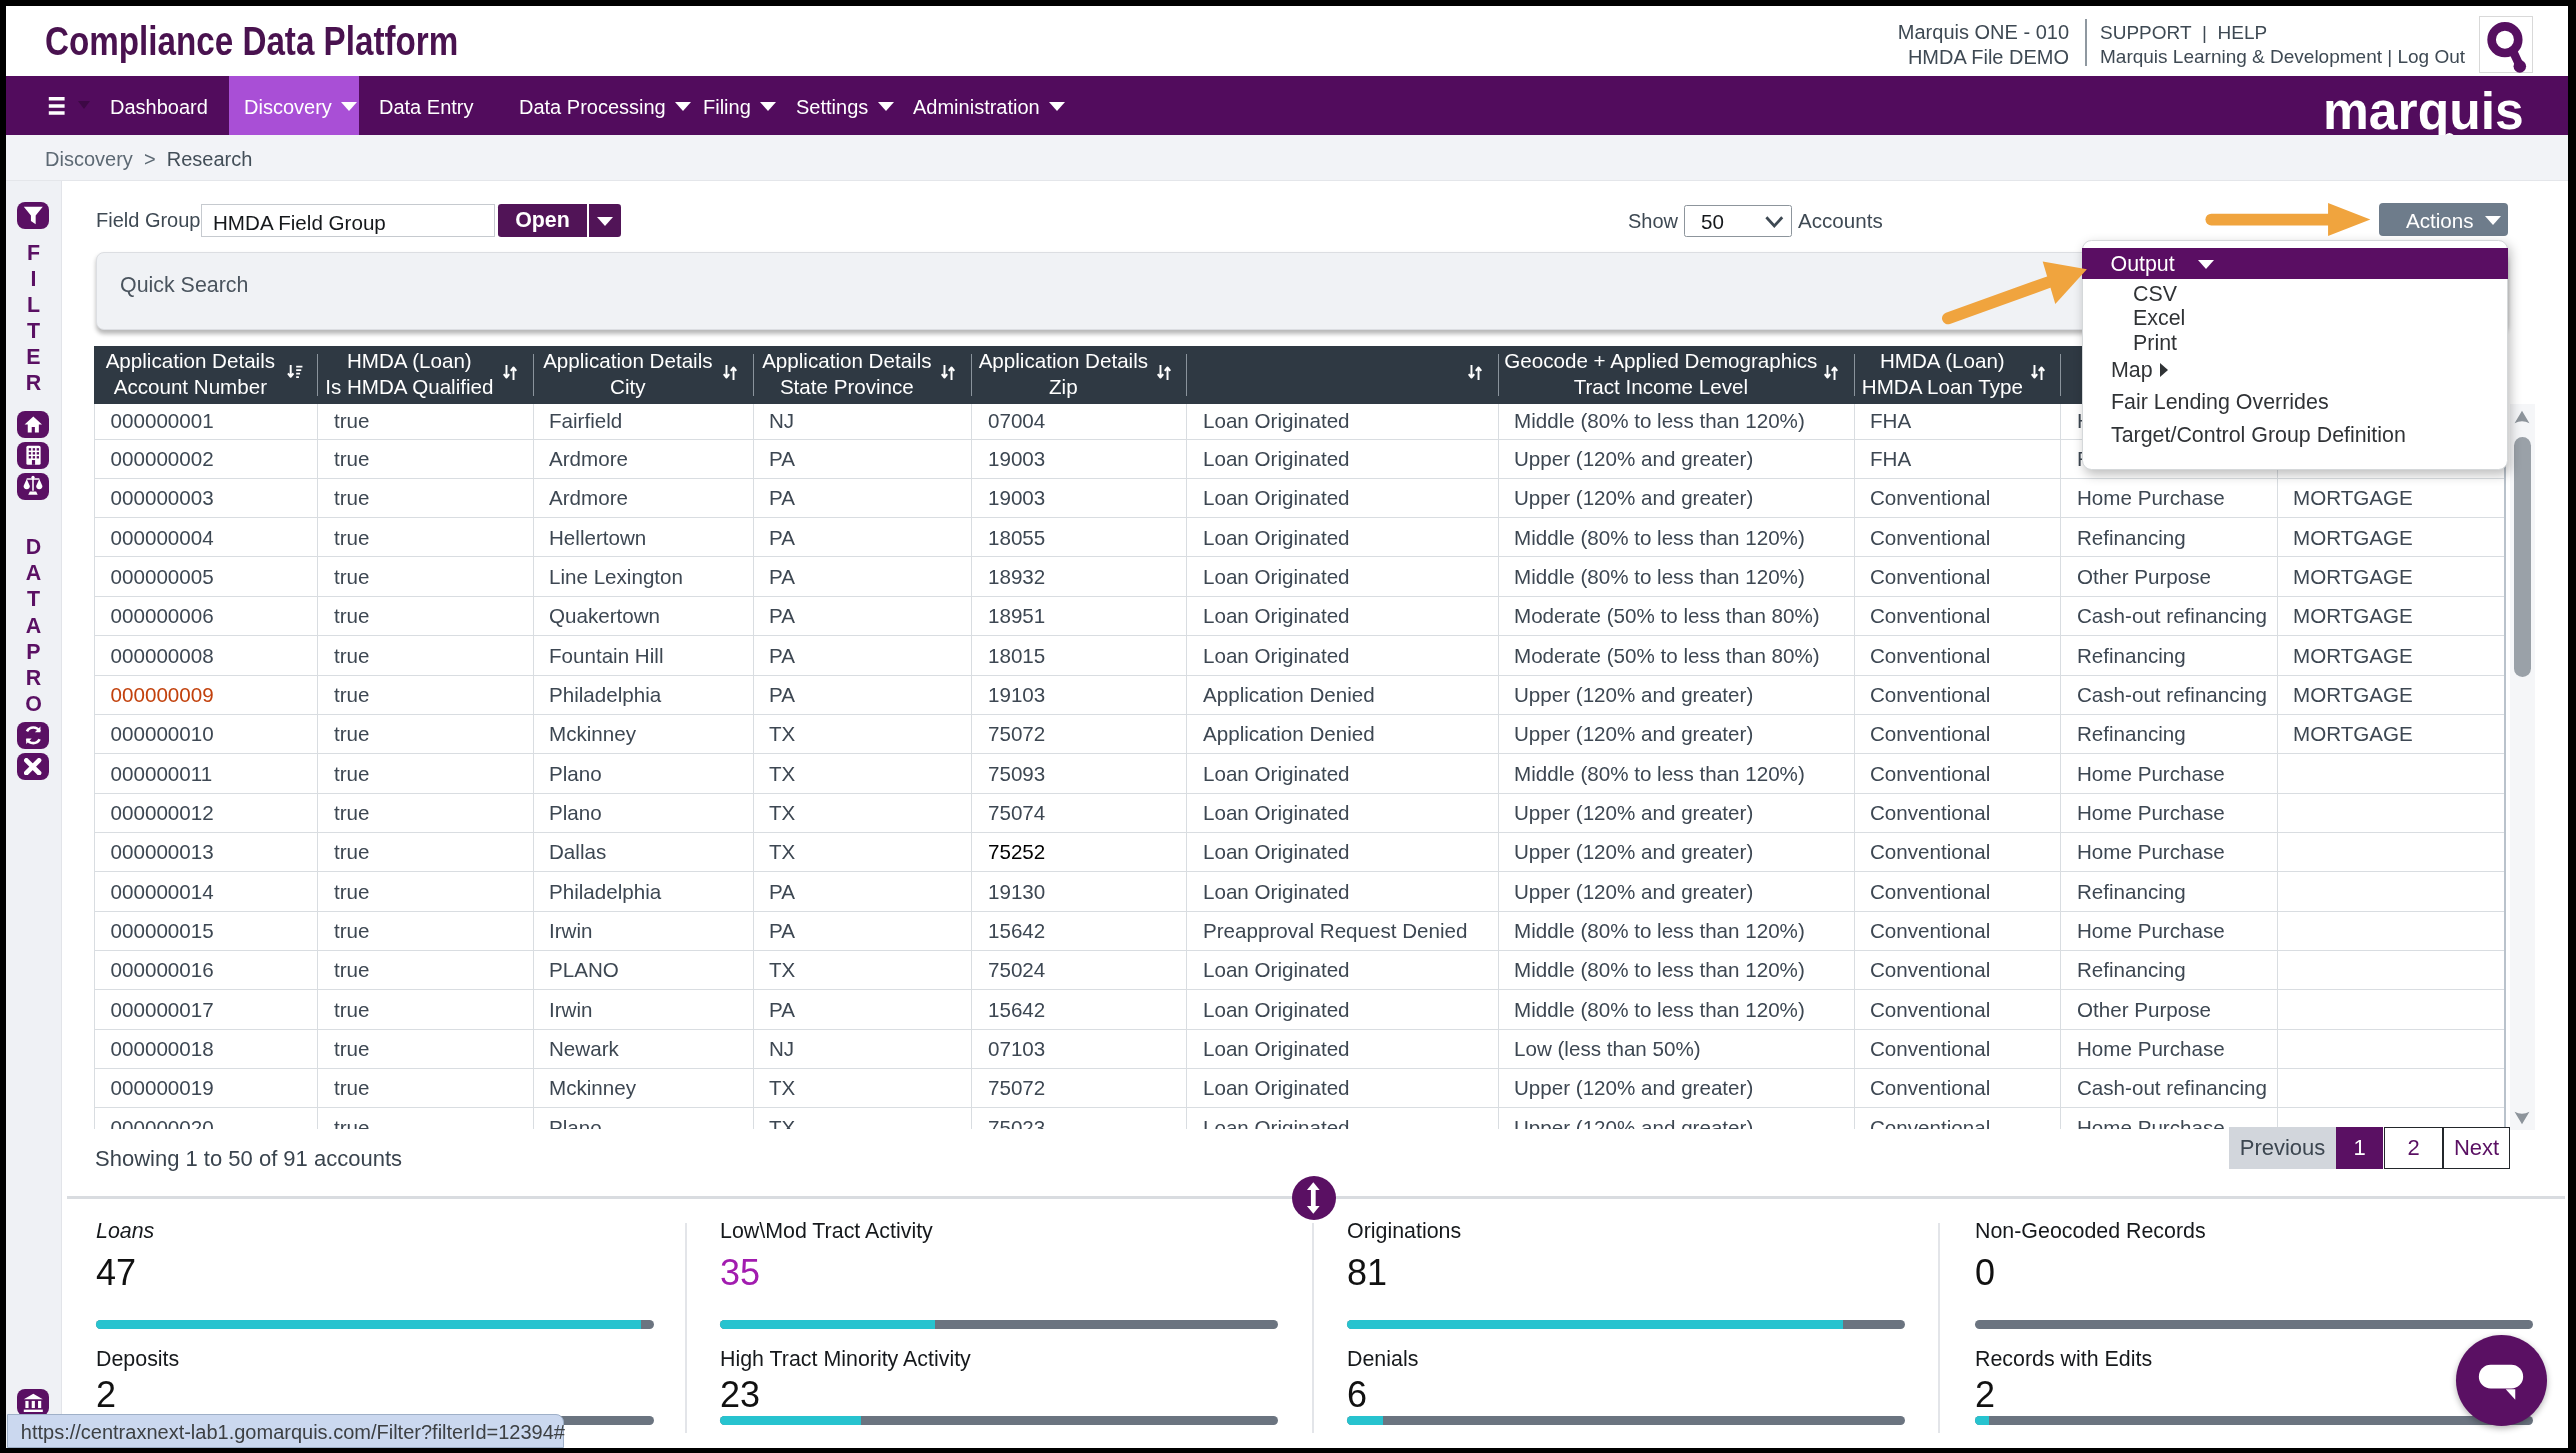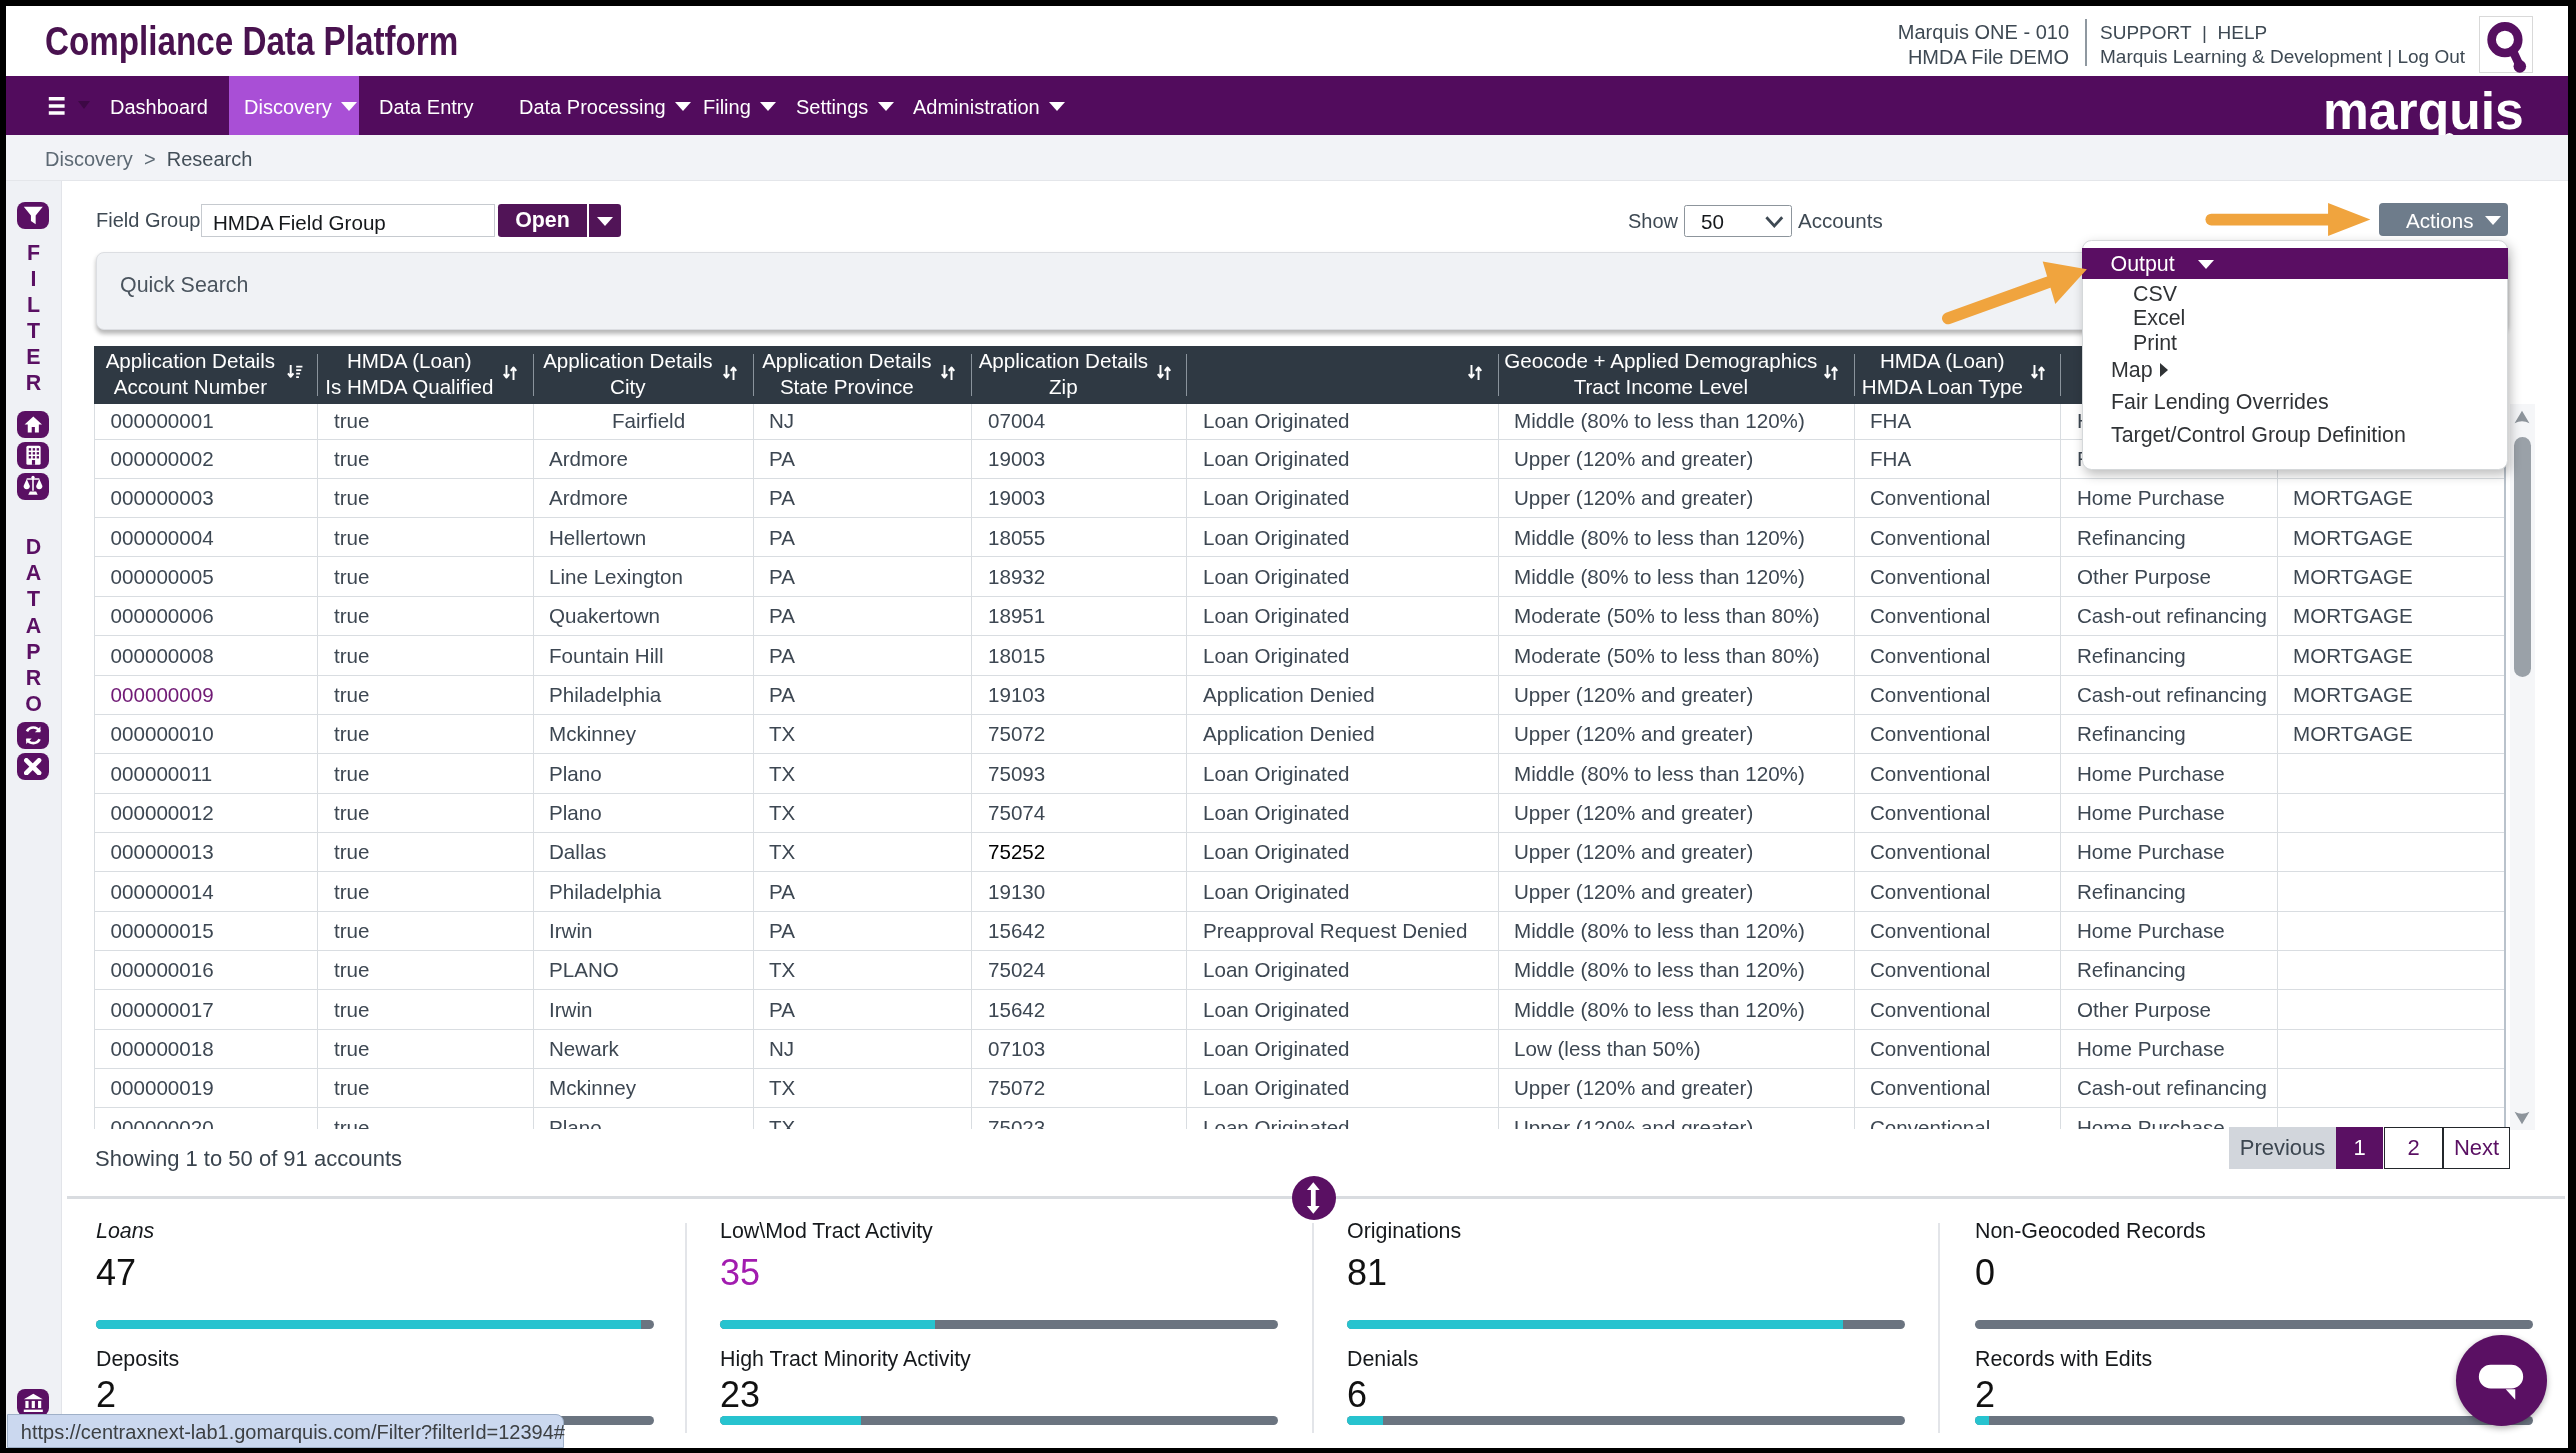--- a/index.html
+++ b/index.html
@@ -189,21 +189,21 @@
 <div class="abs" style="left:1935px;top:17.4px;"><svg width="18" height="19" viewBox="0 0 23 24">
         <path d="M7 2.5 L7 17 M3.5 14 L7 18.5 L10.5 14" stroke="#fff" stroke-width="2.5" fill="none" stroke-linejoin="round"></path>
         <path d="M16 21.5 L16 7 M12.5 10 L16 5.5 L19.5 10" stroke="#fff" stroke-width="2.5" fill="none" stroke-linejoin="round"></path>
       </svg></div>
 <div class="abs" style="left:1760px;top:8px;width:0.8px;height:42px;background:#8a939c;"></div>
 <div class="abs" style="left:1966px;top:8px;width:0.8px;height:42px;background:#8a939c;"></div>
 <div class="abs" style="left:2183px;top:8px;width:0.8px;height:42px;background:#8a939c;"></div>
 <div class="abs" style="left:0;top:58px;width:2410px;height:36px;border-bottom:0.8px solid #d9dde1;background:#fff;"></div>
 <div class="abs" style="left:16.6px;top:63px;width:203px;height:28.5px;overflow:hidden;font-size:20.6px;color:#3d4752;white-space:nowrap;">000000001</div>
 <div class="abs" style="left:240px;top:63px;width:195px;height:28.5px;overflow:hidden;font-size:20.6px;color:#3d4752;white-space:nowrap;">true</div>
-<div class="abs" style="left:455px;top:63px;width:199px;height:28.5px;overflow:hidden;font-size:20.6px;color:#3d4752;white-space:nowrap;text-align:center;">Fairfield</div>
+<div class="abs" style="left:455px;top:63px;width:199px;height:28.5px;overflow:hidden;font-size:20.6px;color:#3d4752;white-space:nowrap;">Fairfield</div>
 <div class="abs" style="left:675px;top:63px;width:198px;height:28.5px;overflow:hidden;font-size:20.6px;color:#3d4752;white-space:nowrap;">NJ</div>
 <div class="abs" style="left:894px;top:63px;width:195px;height:28.5px;overflow:hidden;font-size:20.6px;color:#3d4752;white-space:nowrap;">07004</div>
 <div class="abs" style="left:1109px;top:63px;width:291px;height:28.5px;overflow:hidden;font-size:20.6px;color:#3d4752;white-space:nowrap;">Loan Originated</div>
 <div class="abs" style="left:1420px;top:63px;width:336px;height:28.5px;overflow:hidden;font-size:20.6px;color:#3d4752;white-space:nowrap;">Middle (80% to less than 120%)</div>
 <div class="abs" style="left:1776px;top:63px;width:186px;height:28.5px;overflow:hidden;font-size:20.6px;color:#3d4752;white-space:nowrap;">FHA</div>
 <div class="abs" style="left:1983px;top:63px;width:196px;height:28.5px;overflow:hidden;font-size:20.6px;color:#3d4752;white-space:nowrap;">Home Purchase</div>
 <div class="abs" style="left:2199px;top:63px;width:207px;height:28.5px;overflow:hidden;font-size:20.6px;color:#3d4752;white-space:nowrap;">MORTGAGE</div>
 <div class="abs" style="left:0;top:94px;width:2410px;height:39px;border-bottom:0.8px solid #d9dde1;background:#fff;"></div>
 <div class="abs" style="left:16.6px;top:101px;width:203px;height:28.5px;overflow:hidden;font-size:20.6px;color:#3d4752;white-space:nowrap;">000000002</div>
 <div class="abs" style="left:240px;top:101px;width:195px;height:28.5px;overflow:hidden;font-size:20.6px;color:#3d4752;white-space:nowrap;">true</div>
@@ -264,21 +264,21 @@
 <div class="abs" style="left:240px;top:298px;width:195px;height:28.5px;overflow:hidden;font-size:20.6px;color:#3d4752;white-space:nowrap;">true</div>
 <div class="abs" style="left:455px;top:298px;width:199px;height:28.5px;overflow:hidden;font-size:20.6px;color:#3d4752;white-space:nowrap;">Fountain Hill</div>
 <div class="abs" style="left:675px;top:298px;width:198px;height:28.5px;overflow:hidden;font-size:20.6px;color:#3d4752;white-space:nowrap;">PA</div>
 <div class="abs" style="left:894px;top:298px;width:195px;height:28.5px;overflow:hidden;font-size:20.6px;color:#3d4752;white-space:nowrap;">18015</div>
 <div class="abs" style="left:1109px;top:298px;width:291px;height:28.5px;overflow:hidden;font-size:20.6px;color:#3d4752;white-space:nowrap;">Loan Originated</div>
 <div class="abs" style="left:1420px;top:298px;width:336px;height:28.5px;overflow:hidden;font-size:20.6px;color:#3d4752;white-space:nowrap;">Moderate (50% to less than 80%)</div>
 <div class="abs" style="left:1776px;top:298px;width:186px;height:28.5px;overflow:hidden;font-size:20.6px;color:#3d4752;white-space:nowrap;">Conventional</div>
 <div class="abs" style="left:1983px;top:298px;width:196px;height:28.5px;overflow:hidden;font-size:20.6px;color:#3d4752;white-space:nowrap;">Refinancing</div>
 <div class="abs" style="left:2199px;top:298px;width:207px;height:28.5px;overflow:hidden;font-size:20.6px;color:#3d4752;white-space:nowrap;">MORTGAGE</div>
 <div class="abs" style="left:0;top:330px;width:2410px;height:39px;border-bottom:0.8px solid #d9dde1;background:#fff;"></div>
-<div class="abs" style="left:16.6px;top:337px;width:203px;height:28.5px;overflow:hidden;font-size:20.6px;color:#701a75;white-space:nowrap;">000000009</div>
+<div class="abs" style="left:16.6px;top:337px;width:203px;height:28.5px;overflow:hidden;font-size:20.6px;color:#c2410c;white-space:nowrap;">000000009</div>
 <div class="abs" style="left:240px;top:337px;width:195px;height:28.5px;overflow:hidden;font-size:20.6px;color:#3d4752;white-space:nowrap;">true</div>
 <div class="abs" style="left:455px;top:337px;width:199px;height:28.5px;overflow:hidden;font-size:20.6px;color:#3d4752;white-space:nowrap;">Philadelphia</div>
 <div class="abs" style="left:675px;top:337px;width:198px;height:28.5px;overflow:hidden;font-size:20.6px;color:#3d4752;white-space:nowrap;">PA</div>
 <div class="abs" style="left:894px;top:337px;width:195px;height:28.5px;overflow:hidden;font-size:20.6px;color:#3d4752;white-space:nowrap;">19103</div>
 <div class="abs" style="left:1109px;top:337px;width:291px;height:28.5px;overflow:hidden;font-size:20.6px;color:#3d4752;white-space:nowrap;">Application Denied</div>
 <div class="abs" style="left:1420px;top:337px;width:336px;height:28.5px;overflow:hidden;font-size:20.6px;color:#3d4752;white-space:nowrap;">Upper (120% and greater)</div>
 <div class="abs" style="left:1776px;top:337px;width:186px;height:28.5px;overflow:hidden;font-size:20.6px;color:#3d4752;white-space:nowrap;">Conventional</div>
 <div class="abs" style="left:1983px;top:337px;width:196px;height:28.5px;overflow:hidden;font-size:20.6px;color:#3d4752;white-space:nowrap;">Cash-out refinancing</div>
 <div class="abs" style="left:2199px;top:337px;width:207px;height:28.5px;overflow:hidden;font-size:20.6px;color:#3d4752;white-space:nowrap;">MORTGAGE</div>
 <div class="abs" style="left:0;top:369px;width:2410px;height:39px;border-bottom:0.8px solid #d9dde1;background:#fff;"></div>

